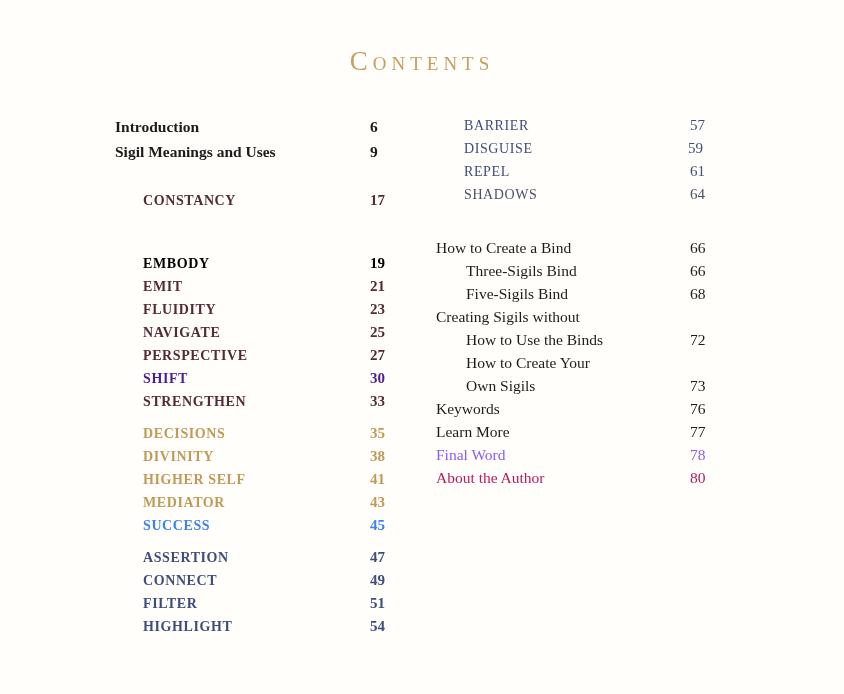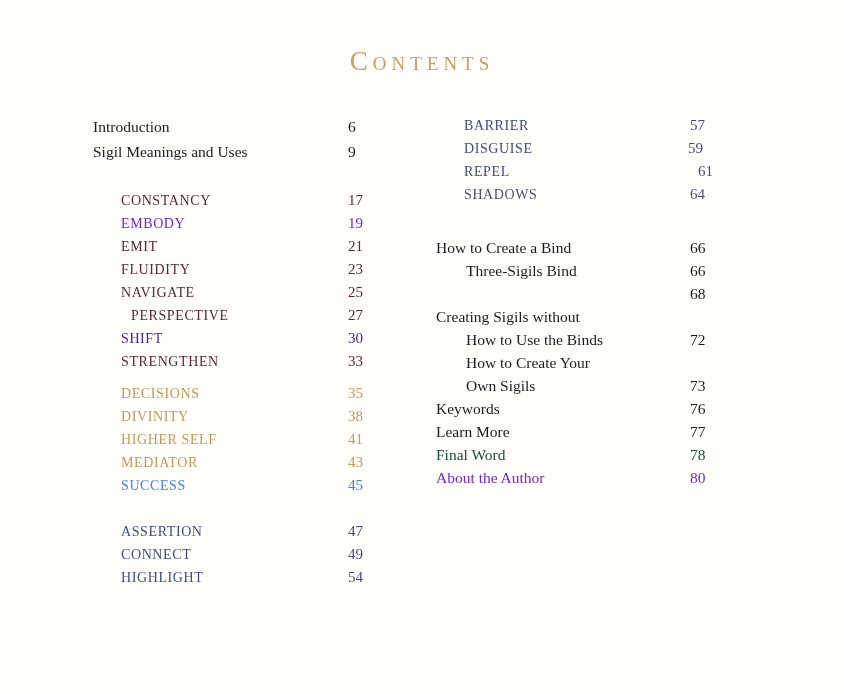--- a/index.html
+++ b/index.html
@@ -23,21 +23,21 @@
     text-align: center;
     font-size: 27px;
     font-variant: small-caps;
     letter-spacing: 5px;
     font-weight: 400;
   }
   .col {
     position: absolute;
     top: 114px;
   }
-  .col-left  { left: 93px; width: 300px; }
+  .col-left  { left: 115px; width: 300px; font-weight: bold; }
   .col-right { left: 436px; width: 300px; }
   .row {
     position: relative;
     height: 23px;
     line-height: 23px;
     white-space: nowrap;
   }
   .row .label { display: inline-block; }
   .row .num { position: absolute; top: 0; }
   .serif-row { font-size: 15.5px; }
@@ -50,55 +50,56 @@
 
 <div class="page">
   <div class="toc-title" style="color: rgb(197, 158, 99);">Contents</div>
   <div class="col col-left" id="col-left">
       <div class="toc-group" style="margin-top: 0px;">
         <div class="row serif-row tall" style="color: rgb(28, 28, 28);"><span class="label" style="margin-left: 0px;">Introduction</span><span class="num" style="left: 255px;">6</span></div>
         <div class="row serif-row tall" style="color: rgb(28, 28, 28);"><span class="label" style="margin-left: 0px;">Sigil Meanings and Uses</span><span class="num" style="left: 255px;">9</span></div>
       </div>
       <div class="toc-group" style="margin-top: 25px;">
         <div class="row caps-row" style="color: rgb(83, 42, 53);"><span class="label" style="margin-left: 28px;">CONSTANCY</span><span class="num" style="left: 255px;">17</span></div>
-        <div class="row caps-row" style="color: #6d28d9;"><span class="label" style="margin-left: 28px;">EMBODY</span><span class="num" style="left: 255px;">19</span></div>
+        <div class="row caps-row" style="color: #000000; margin-top: 40px;"><span class="label" style="margin-left: 28px;">EMBODY</span><span class="num" style="left: 255px;">19</span></div>
         <div class="row caps-row" style="color: rgb(83, 42, 53);"><span class="label" style="margin-left: 28px;">EMIT</span><span class="num" style="left: 255px;">21</span></div>
         <div class="row caps-row" style="color: rgb(83, 42, 53);"><span class="label" style="margin-left: 28px;">FLUIDITY</span><span class="num" style="left: 255px;">23</span></div>
         <div class="row caps-row" style="color: rgb(83, 42, 53);"><span class="label" style="margin-left: 28px;">NAVIGATE</span><span class="num" style="left: 255px;">25</span></div>
-        <div class="row caps-row" style="color: rgb(83, 42, 53);"><span class="label" style="margin-left: 38px;">PERSPECTIVE</span><span class="num" style="left: 255px;">27</span></div>
+        <div class="row caps-row" style="color: rgb(83, 42, 53);"><span class="label" style="margin-left: 28px;">PERSPECTIVE</span><span class="num" style="left: 255px;">27</span></div>
         <div class="row caps-row" style="color: #4c1d95;"><span class="label" style="margin-left: 28px;">SHIFT</span><span class="num" style="left: 255px;">30</span></div>
         <div class="row caps-row" style="color: rgb(83, 42, 53);"><span class="label" style="margin-left: 28px;">STRENGTHEN</span><span class="num" style="left: 255px;">33</span></div>
       </div>
       <div class="toc-group" style="margin-top: 9px;">
         <div class="row caps-row" style="color: rgb(191, 154, 88);"><span class="label" style="margin-left: 28px;">DECISIONS</span><span class="num" style="left: 255px;">35</span></div>
         <div class="row caps-row" style="color: rgb(191, 154, 88);"><span class="label" style="margin-left: 28px;">DIVINITY</span><span class="num" style="left: 255px;">38</span></div>
         <div class="row caps-row" style="color: rgb(191, 154, 88);"><span class="label" style="margin-left: 28px;">HIGHER SELF</span><span class="num" style="left: 255px;">41</span></div>
         <div class="row caps-row" style="color: rgb(191, 154, 88);"><span class="label" style="margin-left: 28px;">MEDIATOR</span><span class="num" style="left: 255px;">43</span></div>
         <div class="row caps-row" style="color: #3b82f6;"><span class="label" style="margin-left: 28px;">SUCCESS</span><span class="num" style="left: 255px;">45</span></div>
       </div>
-      <div class="toc-group" style="margin-top: 23px;">
+      <div class="toc-group" style="margin-top: 9px;">
         <div class="row caps-row" style="color: rgb(63, 77, 125);"><span class="label" style="margin-left: 28px;">ASSERTION</span><span class="num" style="left: 255px;">47</span></div>
         <div class="row caps-row" style="color: rgb(63, 77, 125);"><span class="label" style="margin-left: 28px;">CONNECT</span><span class="num" style="left: 255px;">49</span></div>
+        <div class="row caps-row" style="color: rgb(63, 77, 125);"><span class="label" style="margin-left: 28px;">FILTER</span><span class="num" style="left: 255px;">51</span></div>
         <div class="row caps-row" style="color: rgb(63, 77, 125);"><span class="label" style="margin-left: 28px;">HIGHLIGHT</span><span class="num" style="left: 255px;">54</span></div>
       </div>
     </div>
   <div class="col col-right" id="col-right">
       <div class="toc-group" style="margin-top: 0px;">
         <div class="row caps-row" style="color: rgb(63, 77, 125);"><span class="label" style="margin-left: 28px;">BARRIER</span><span class="num" style="left: 254px;">57</span></div>
         <div class="row caps-row" style="color: rgb(63, 77, 125);"><span class="label" style="margin-left: 28px;">DISGUISE</span><span class="num" style="left: 252px;">59</span></div>
-        <div class="row caps-row" style="color: rgb(63, 77, 125);"><span class="label" style="margin-left: 28px;">REPEL</span><span class="num" style="left: 262px;">61</span></div>
+        <div class="row caps-row" style="color: rgb(63, 77, 125);"><span class="label" style="margin-left: 28px;">REPEL</span><span class="num" style="left: 254px;">61</span></div>
         <div class="row caps-row" style="color: rgb(75, 82, 104);"><span class="label" style="margin-left: 28px;">SHADOWS</span><span class="num" style="left: 254px;">64</span></div>
       </div>
       <div class="toc-group" style="margin-top: 30px;">
         <div class="row serif-row" style="color: rgb(28, 28, 28);"><span class="label" style="margin-left: 0px;">How to Create a Bind</span><span class="num" style="left: 254px;">66</span></div>
         <div class="row serif-row" style="color: rgb(28, 28, 28);"><span class="label" style="margin-left: 30px;">Three-Sigils Bind</span><span class="num" style="left: 254px;">66</span></div>
-        <div class="row serif-row" style="color: rgb(28, 28, 28);"><span class="num" style="left: 254px;">68</span></div>
+        <div class="row serif-row" style="color: rgb(28, 28, 28);"><span class="label" style="margin-left: 30px;">Five-Sigils Bind</span><span class="num" style="left: 254px;">68</span></div>
         <div class="row serif-row" style="color: rgb(28, 28, 28);"><span class="label" style="margin-left: 0px;">Creating Sigils without</span></div>
         <div class="row serif-row" style="color: rgb(28, 28, 28);"><span class="label" style="margin-left: 30px;">How to Use the Binds</span><span class="num" style="left: 254px;">72</span></div>
         <div class="row serif-row" style="color: rgb(28, 28, 28);"><span class="label" style="margin-left: 30px;">How to Create Your</span></div>
         <div class="row serif-row" style="color: rgb(28, 28, 28);"><span class="label" style="margin-left: 30px;">Own Sigils</span><span class="num" style="left: 254px;">73</span></div>
         <div class="row serif-row" style="color: rgb(28, 28, 28);"><span class="label" style="margin-left: 0px;">Keywords</span><span class="num" style="left: 254px;">76</span></div>
         <div class="row serif-row" style="color: rgb(28, 28, 28);"><span class="label" style="margin-left: 0px;">Learn More</span><span class="num" style="left: 254px;">77</span></div>
-        <div class="row serif-row" style="color: #14532d;"><span class="label" style="margin-left: 0px;">Final Word</span><span class="num" style="left: 254px;">78</span></div>
-        <div class="row serif-row" style="color: #6d28d9; text-decoration: underline;"><span class="label" style="margin-left: 0px;">About the Author</span><span class="num" style="left: 254px;">80</span></div>
+        <div class="row serif-row" style="color: #8b5cf6;"><span class="label" style="margin-left: 0px;">Final Word</span><span class="num" style="left: 254px;">78</span></div>
+        <div class="row serif-row" style="color: #be185d; text-decoration: underline;"><span class="label" style="margin-left: 0px;">About the Author</span><span class="num" style="left: 254px;">80</span></div>
       </div>
     </div>
 </div>
 
 </body></html>

